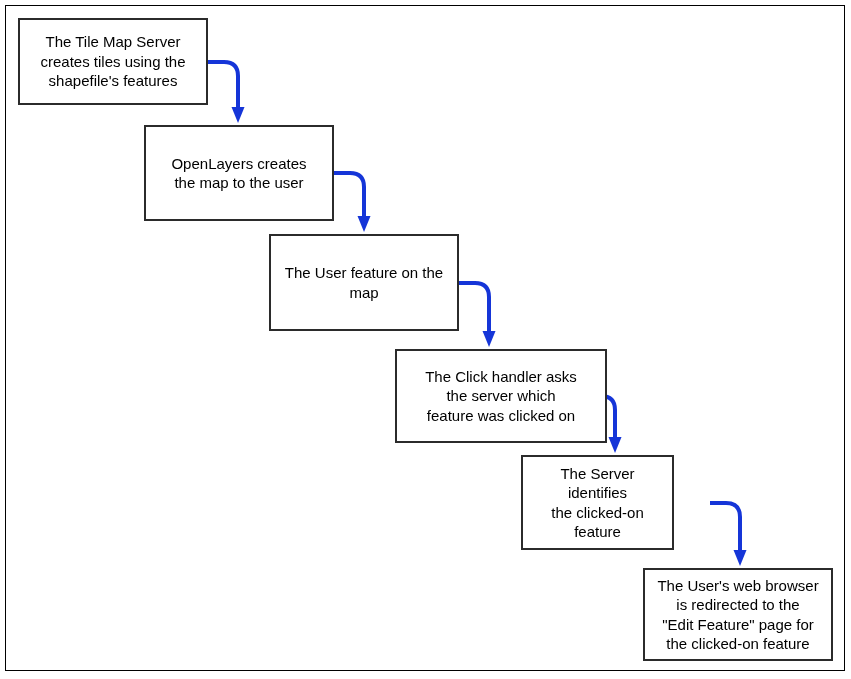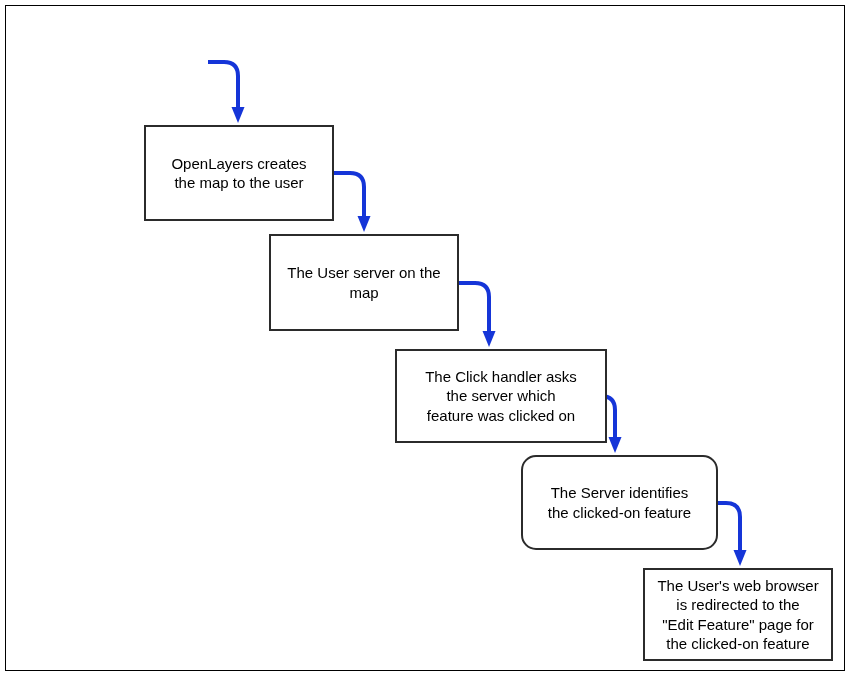--- a/index.html
+++ b/index.html
@@ -76,38 +76,43 @@
       <g>
         <path d="M 585 396 H 601 Q 615 396 615 410 V 437" fill="none" stroke="#1535d8" stroke-width="4" stroke-linecap="butt"></path>
         <polygon points="608.5,437 621.5,437 615,453" fill="#1535d8"></polygon>
       </g>
       <g>
         <path d="M 710 503 H 726 Q 740 503 740 517 V 550" fill="none" stroke="#1535d8" stroke-width="4" stroke-linecap="butt"></path>
         <polygon points="733.5,550 746.5,550 740,566" fill="#1535d8"></polygon>
       </g>
     </svg>
 
+  <div class="node" style="left: 18px; top: 18px; width: 190px; height: 87px; border-color: rgb(43, 43, 43);">
+    <span class="node-label">The Tile Map Server
+creates tiles using the
+shapefile's features</span>
+  </div>
 
   <div class="node" style="left: 144px; top: 125px; width: 190px; height: 96px; border-color: rgb(43, 43, 43);">
     <span class="node-label">OpenLayers creates
 the map to the user</span>
   </div>
 
   <div class="node" style="left: 269px; top: 234px; width: 190px; height: 97px; border-color: rgb(43, 43, 43);">
-    <span class="node-label">The User server on the
+    <span class="node-label">The User feature on the
 map</span>
   </div>
 
   <div class="node" style="left: 395px; top: 349px; width: 212px; height: 94px; border-color: rgb(43, 43, 43);">
     <span class="node-label">The Click handler asks
 the server which
 feature was clicked on</span>
   </div>
 
-  <div class="node" style="left: 521px; top: 455px; width: 197px; height: 95px; border-color: rgb(43, 43, 43); border-radius: 15px;">
+  <div class="node" style="left: 521px; top: 455px; width: 153px; height: 95px; border-color: rgb(43, 43, 43);">
     <span class="node-label">The Server identifies
 the clicked-on feature</span>
   </div>
 
   <div class="node" style="left: 643px; top: 568px; width: 190px; height: 93px; border-color: rgb(43, 43, 43);">
     <span class="node-label">The User's web browser
 is redirected to the
 "Edit Feature" page for
 the clicked-on feature</span>
   </div>

